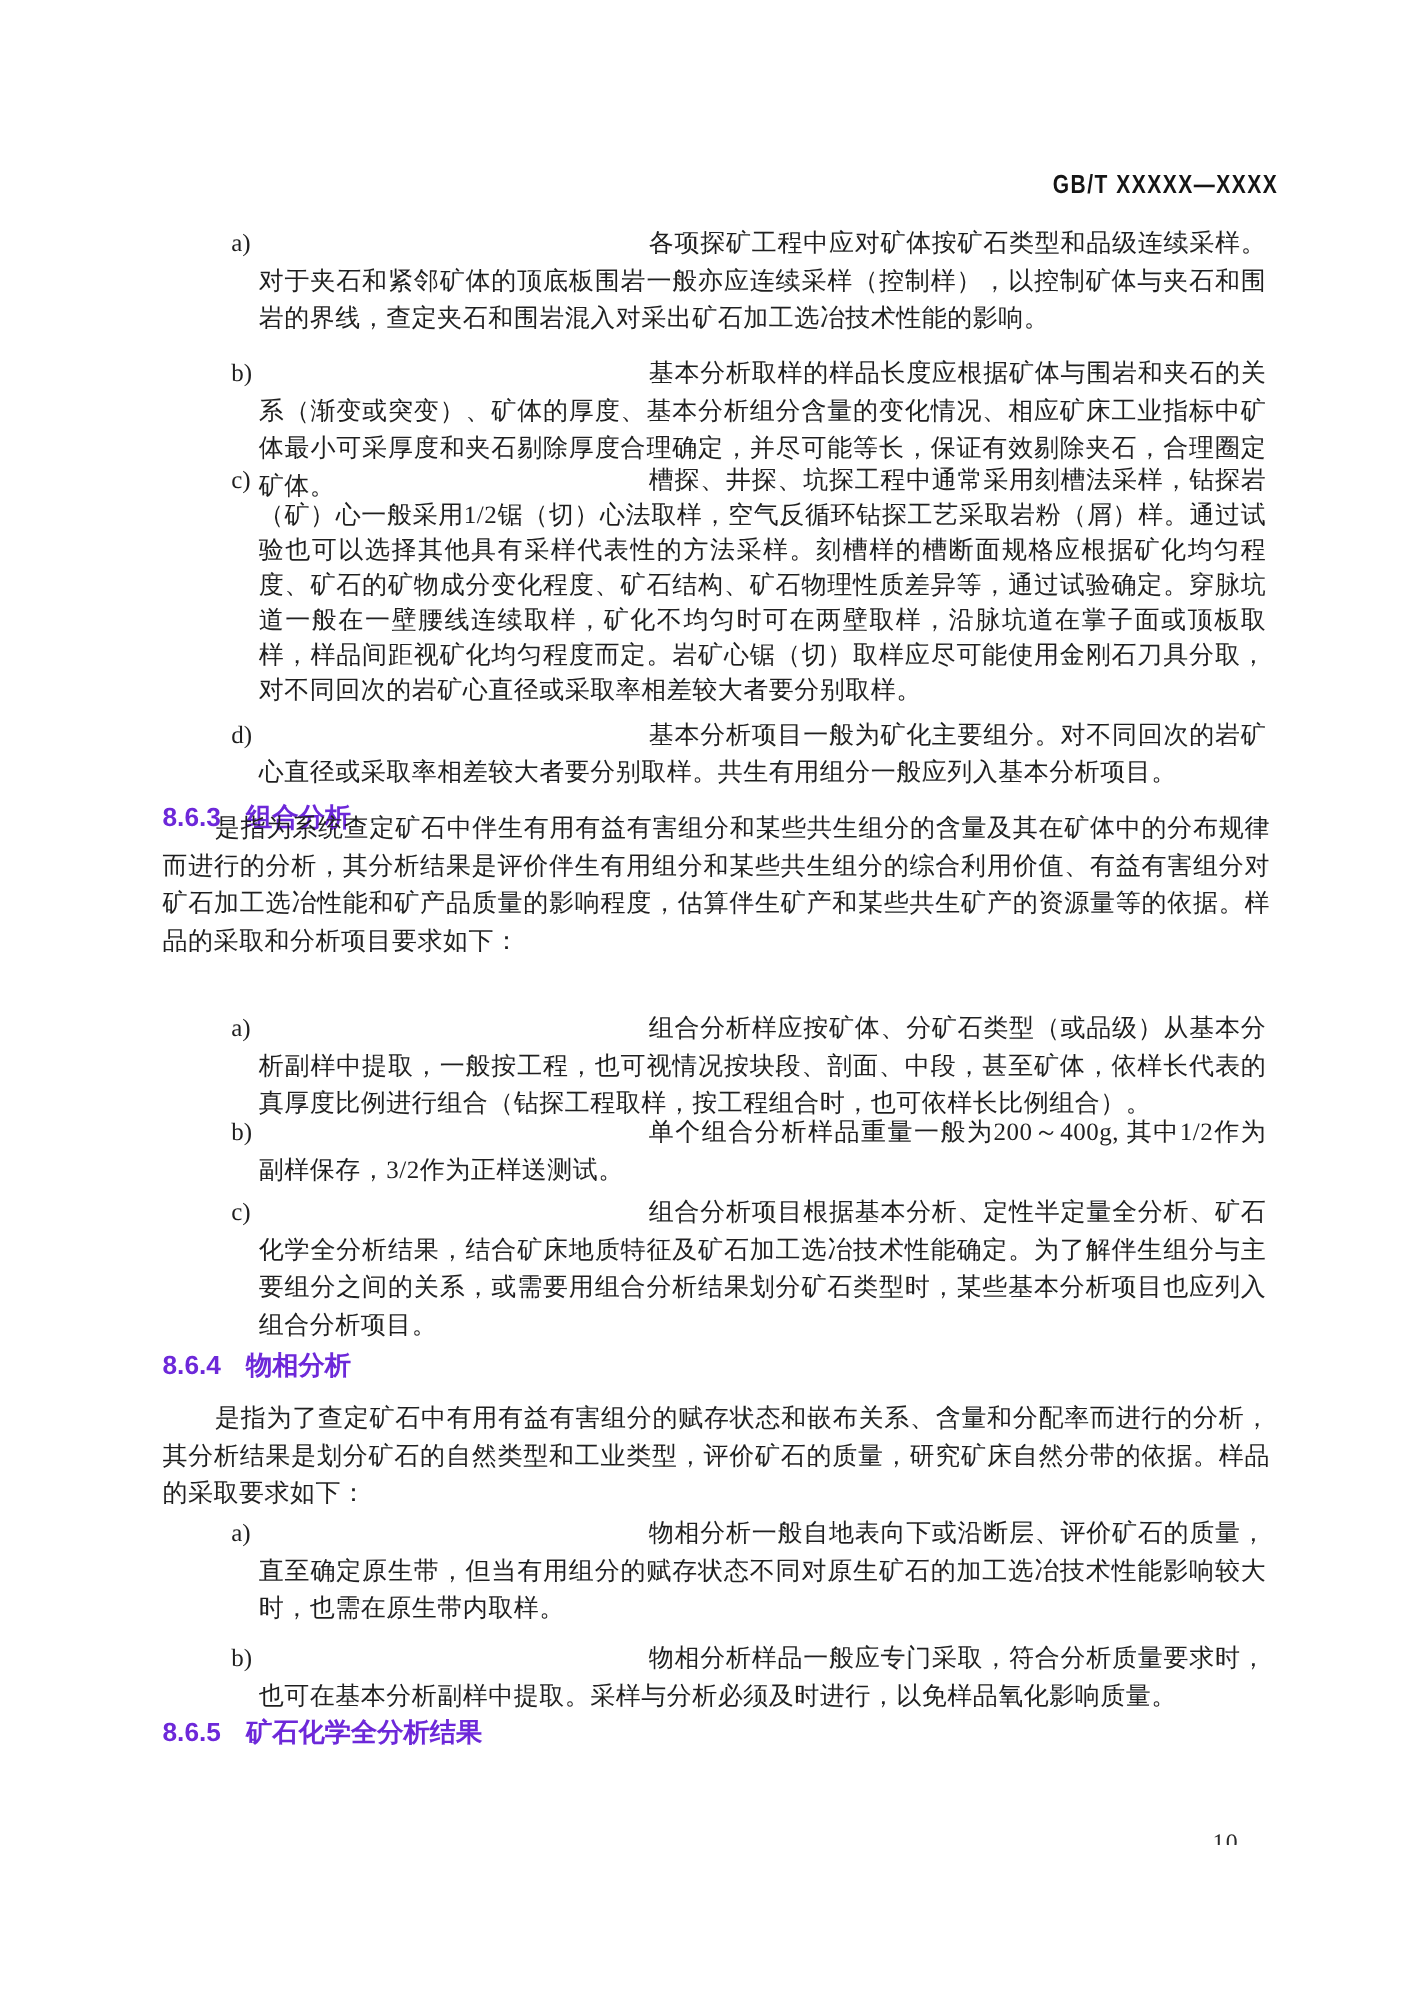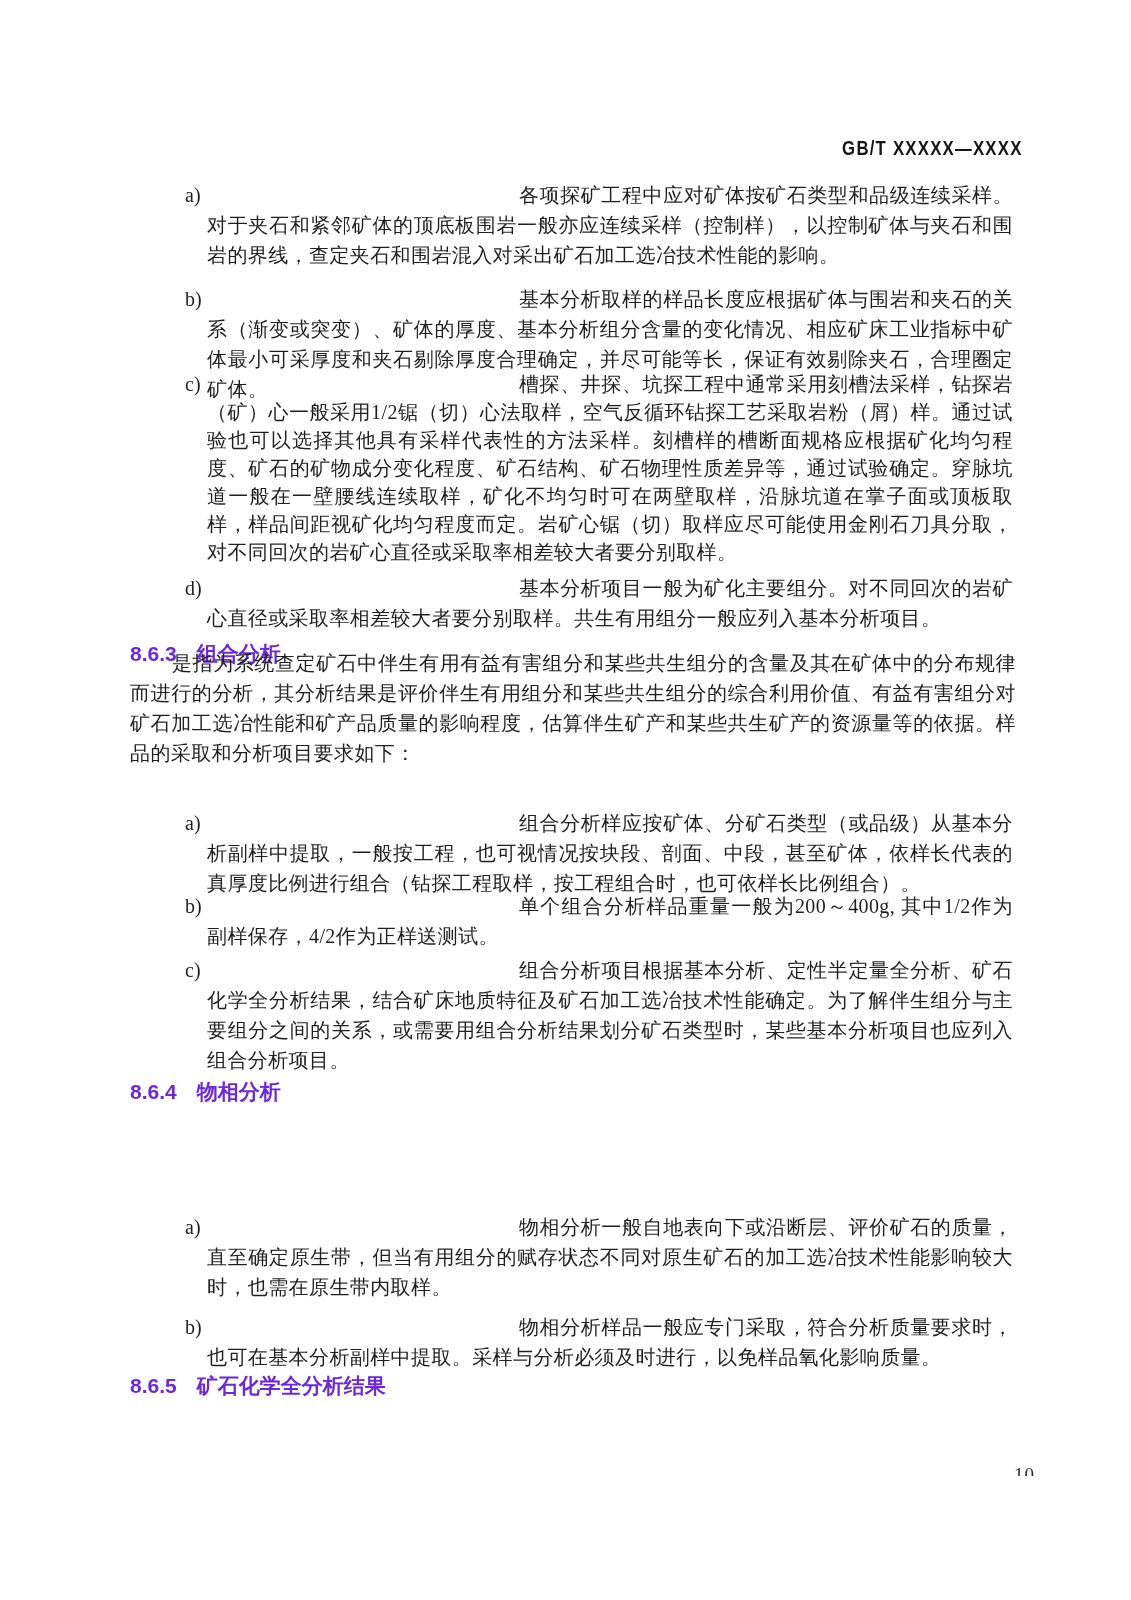--- a/index.html
+++ b/index.html
@@ -31,21 +31,21 @@
     font-weight:700; font-size:21px; color:#6d28d9; white-space:nowrap;
   }
   .sec-h .num { margin-right:20px; }
   .intro {
     position:absolute; left:130px; width:886px;
     font-size:20px; line-height:30px; letter-spacing:0.4px;
     text-align:justify; text-justify:inter-ideograph; text-indent:42px;
   }
   .pageno {
     position:absolute; top:1464px; left:970px;
-    font-size:19px; color:#2a2a2a; letter-spacing:1px;margin-left:44px;
+    font-size:19px; color:#2a2a2a; letter-spacing:1px;
   }
   .wm {
     position:absolute; top:1522px; left:928px;
     display:flex; align-items:center; gap:8px;
   }
   .wm-icon { filter:drop-shadow(1.5px 1.5px 1px #c3c3c3); }
   .wm-text {
     font-family:"Liberation Sans","DejaVu Sans",sans-serif;
     font-size:31px; font-weight:700; letter-spacing:3px;
     color:#ededed; text-shadow:2px 2px 2px #b4b4b4, -1px -1px 0 #f7f7f7;
@@ -79,30 +79,31 @@
   <div class="sec-h" style="top:640px;">
     <span class="num">8.6.3</span><span>组合分析</span>
   </div>
   <div class="intro" style="top:648px;">是指为系统查定矿石中伴生有用有益有害组分和某些共生组分的含量及其在矿体中的分布规律而进行的分析，其分析结果是评价伴生有用组分和某些共生组分的综合利用价值、有益有害组分对矿石加工选冶性能和矿产品质量的影响程度，估算伴生矿产和某些共生矿产的资源量等的依据。样品的采取和分析项目要求如下：</div>
   <div class="list-item" style="top:808px;">
     <span class="lbl">a)</span>
     <span class="txt">组合分析样应按矿体、分矿石类型（或品级）从基本分析副样中提取，一般按工程，也可视情况按块段、剖面、中段，甚至矿体，依样长代表的真厚度比例进行组合（钻探工程取样，按工程组合时，也可依样长比例组合）。</span>
   </div>
   <div class="list-item" style="top:891px;">
     <span class="lbl">b)</span>
-    <span class="txt">单个组合分析样品重量一般为200～400g, 其中1/2作为副样保存，4/2作为正样送测试。</span>
+    <span class="txt">单个组合分析样品重量一般为200～400g, 其中1/2作为副样保存，3/2作为正样送测试。</span>
   </div>
   <div class="list-item" style="top:955px;">
     <span class="lbl">c)</span>
     <span class="txt">组合分析项目根据基本分析、定性半定量全分析、矿石化学全分析结果，结合矿床地质特征及矿石加工选冶技术性能确定。为了解伴生组分与主要组分之间的关系，或需要用组合分析结果划分矿石类型时，某些基本分析项目也应列入组合分析项目。</span>
   </div>
 
   <div class="sec-h" style="top:1078px;">
     <span class="num">8.6.4</span><span>物相分析</span>
   </div>
+  <div class="intro" style="top:1120px;">是指为了查定矿石中有用有益有害组分的赋存状态和嵌布关系、含量和分配率而进行的分析，其分析结果是划分矿石的自然类型和工业类型，评价矿石的质量，研究矿床自然分带的依据。样品的采取要求如下：</div>
   <div class="list-item" style="top:1212px;">
     <span class="lbl">a)</span>
     <span class="txt">物相分析一般自地表向下或沿断层、评价矿石的质量，直至确定原生带，但当有用组分的赋存状态不同对原生矿石的加工选冶技术性能影响较大时，也需在原生带内取样。</span>
   </div>
   <div class="list-item" style="top:1312px;">
     <span class="lbl">b)</span>
     <span class="txt">物相分析样品一般应专门采取，符合分析质量要求时，也可在基本分析副样中提取。采样与分析必须及时进行，以免样品氧化影响质量。</span>
   </div>
 
   <div class="sec-h" style="top:1372px;">

